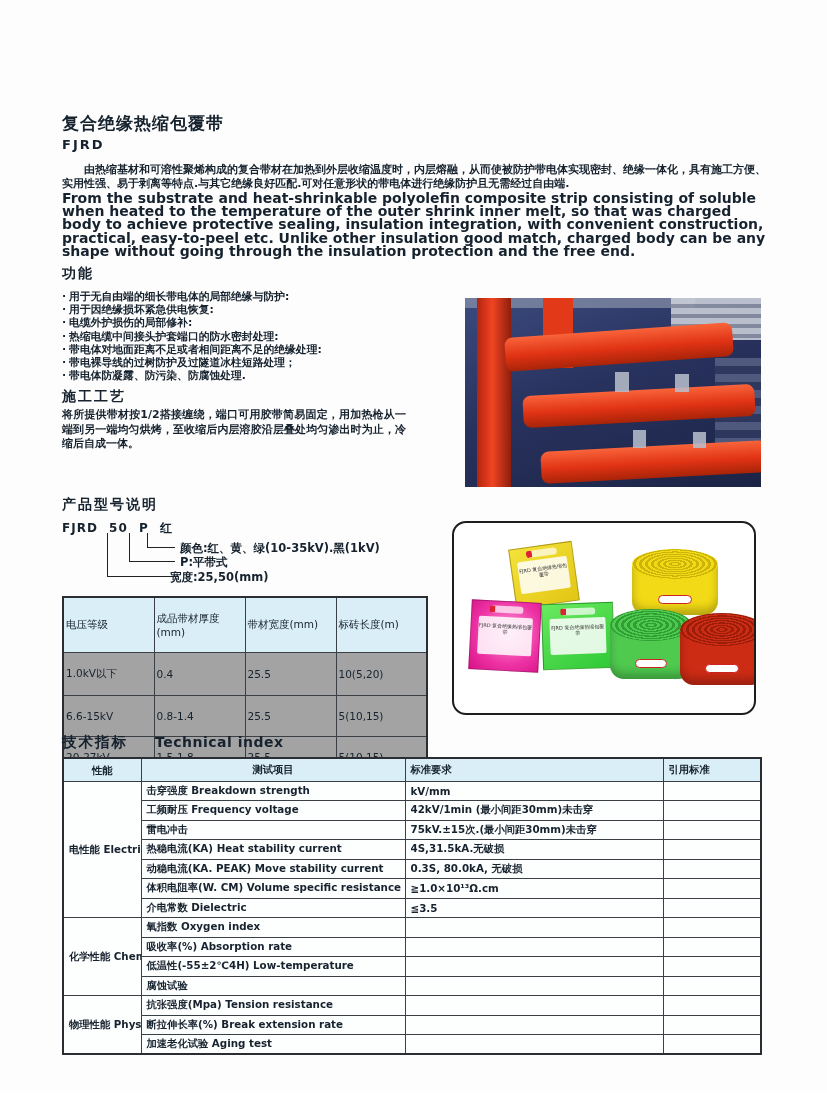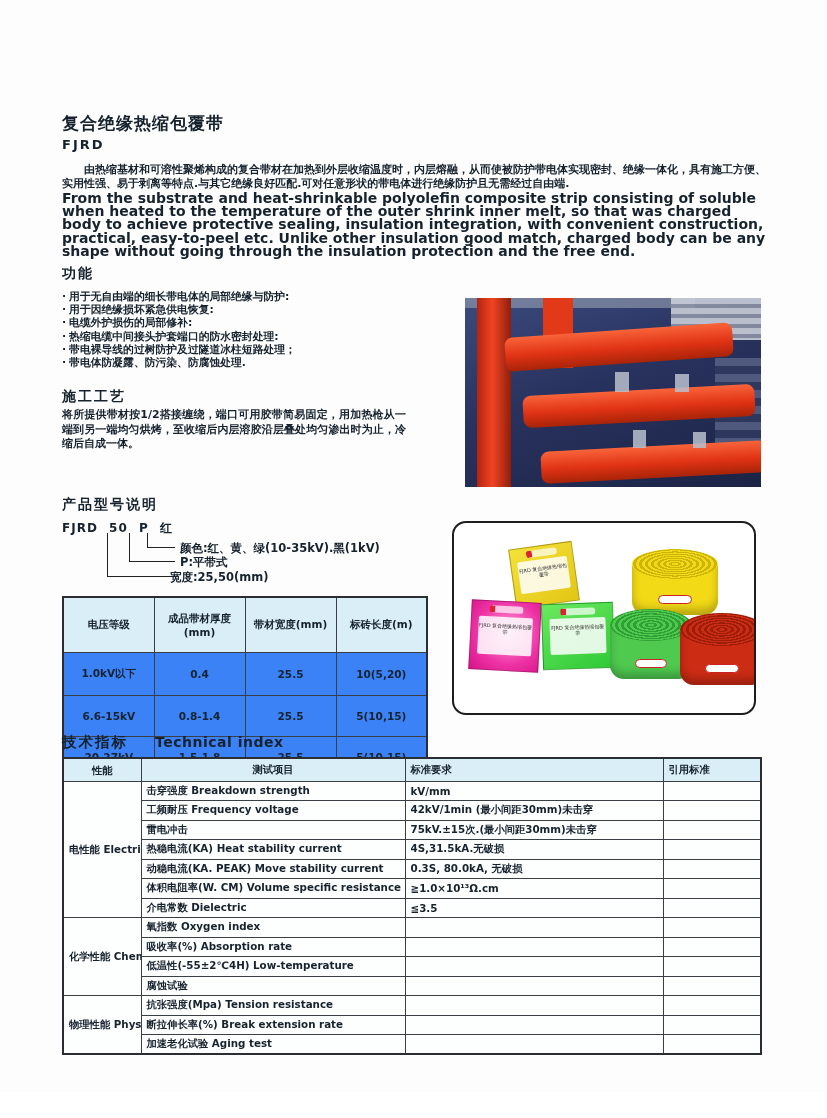--- a/index.html
+++ b/index.html
@@ -39,26 +39,26 @@
   .note-p     { left:180px; top:555px; }
   .note-width { left:170px; top:570px; }
 
   .tech-head-zh { left:62px; top:733px; font-size:14.5px; }
   .tech-head-en { left:155px; top:734px; font-size:14px; font-weight:bold; letter-spacing:.5px; }
 
   
   table { border-collapse:collapse; table-layout:fixed; }
   .size-table { left:62px; top:596px; width:366px; }
   .size-table th, .size-table td {
-    border:1px solid #3a3f45; font-size:10.5px; font-weight:bold; text-align:center;
+    border:1px solid #3a3f45; font-size:10.5px; font-weight:normal; text-align:left;
     padding:14px 2px;
   }
   .size-table { border:2px solid #2a2e33; }
   .size-table th { background:#d9eef7; height:34px; }
-  .size-table td { height:19px; background:#3b82f6; }
+  .size-table td { height:19px; background:#a3a3a3; }
 
   .tech-table { left:62px; top:757px; width:698px; border:2px solid #2a2e33; }
   .tech-table th, .tech-table td {
     border:1px solid #3a3f45; font-size:10.3px; font-weight:bold;
     padding:1px 5px; overflow:hidden; white-space:nowrap;
   }
   .tech-table th { background:#d9eef7; height:23px; }
   .tech-table td { height:19.5px; background:#fdfefe; }
   .col-cat   { width:78px;  white-space:pre-line; font-size:10.5px; line-height:12.5px; }
   .col-item  { width:264px; text-align:left; }
@@ -127,20 +127,21 @@
   <div class="abs doc-model">FJRD</div>
   <p class="abs intro-zh">由热缩基材和可溶性聚烯构成的复合带材在加热到外层收缩温度时，内层熔融，从而使被防护带电体实现密封、绝缘一体化，具有施工方便、实用性强、易于剥离等特点.与其它绝缘良好匹配.可对任意形状的带电体进行绝缘防护且无需经过自由端.</p>
   <p class="abs intro-en">From the substrate and heat-shrinkable polyolefin composite strip consisting of soluble when heated to the temperature of the outer shrink inner melt, so that was charged body to achieve protective sealing, insulation integration, with convenient construction, practical, easy-to-peel etc. Unlike other insulation good match, charged body can be any shape without going through the insulation protection and the free end.</p>
 
   <div class="abs sec-head feat-head">功能</div>
   <ul class="abs feat-list">
     <li>用于无自由端的细长带电体的局部绝缘与防护:</li>
     <li>用于因绝缘损坏紧急供电恢复:</li>
     <li>电缆外护损伤的局部修补:</li>
     <li>热缩电缆中间接头护套端口的防水密封处理:</li>
+    <li>带电体对地面距离不足或者相间距离不足的绝缘处理:</li>
     <li>带电裸导线的过树防护及过隧道冰柱短路处理；</li>
     <li>带电体防凝露、防污染、防腐蚀处理.</li>
   </ul>
 
   <div class="abs photo1">
     <div class="abs p1-frame-top"></div>
     <div class="abs p1-shelf"></div>
     <div class="abs p1-rail"></div>
     <div class="abs p1-post-left"></div>
     <div class="abs p1-post-mid"></div>

